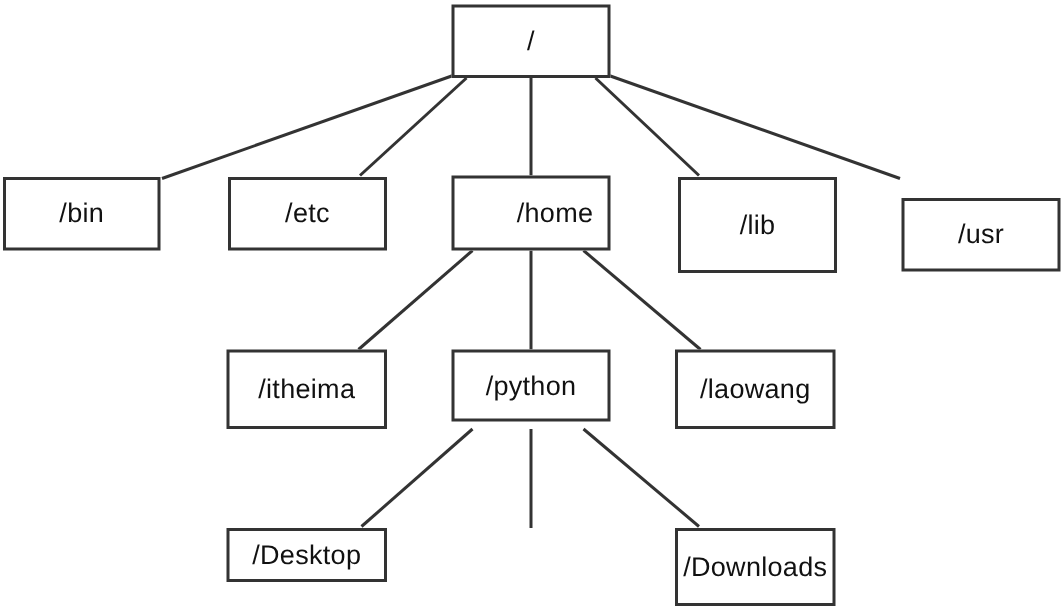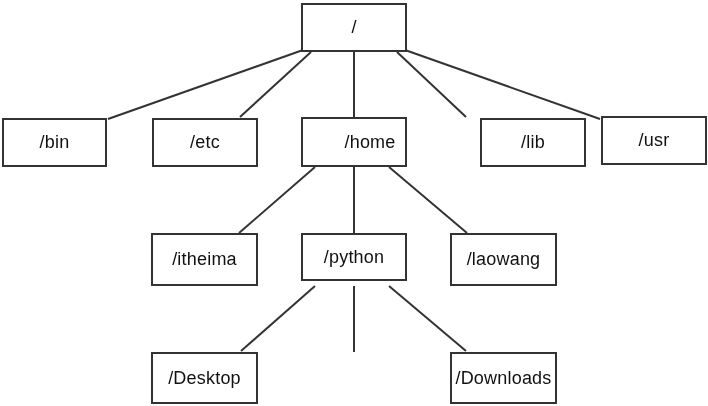--- a/index.html
+++ b/index.html
@@ -58,41 +58,41 @@
   </div>
 
   <div class="node" style="left:2px;   top:118px; width:105px; height:49px;">
     <span>/bin</span>
   </div>
 
   <div class="node" style="left:301px; top:117px; width:106px; height:50px;padding-left:32px;">
     <span>/home</span>
   </div>
 
-  <div class="node" style="left:480px; top:118px; width:106px; height:49px;">
+  <div class="node" style="left:452px; top:118px; width:106px; height:64px;">
     <span>/lib</span>
   </div>
 
-  <div class="node" style="left:601px; top:116px; width:106px; height:49px;">
+  <div class="node" style="left:601px; top:132px; width:106px; height:49px;">
     <span>/usr</span>
   </div>
 
   <div class="node" style="left:151px; top:233px; width:107px; height:53px;">
     <span>/itheima</span>
   </div>
 
   <div class="node" style="left:301px; top:233px; width:106px; height:48px;">
     <span>/python</span>
   </div>
 
   <div class="node" style="left:450px; top:233px; width:107px; height:53px;align-items:center;">
     <span>/laowang</span>
   </div>
 
-  <div class="node" style="left:151px; top:352px; width:107px; height:52px;">
+  <div class="node" style="left:151px; top:352px; width:107px; height:36px;">
     <span>/Desktop</span>
   </div>
 
 
   <div class="node" style="left:450px; top:352px; width:107px; height:52px;text-align:right;">
     <span>/Downloads</span>
   </div>
 
 </div>
 

